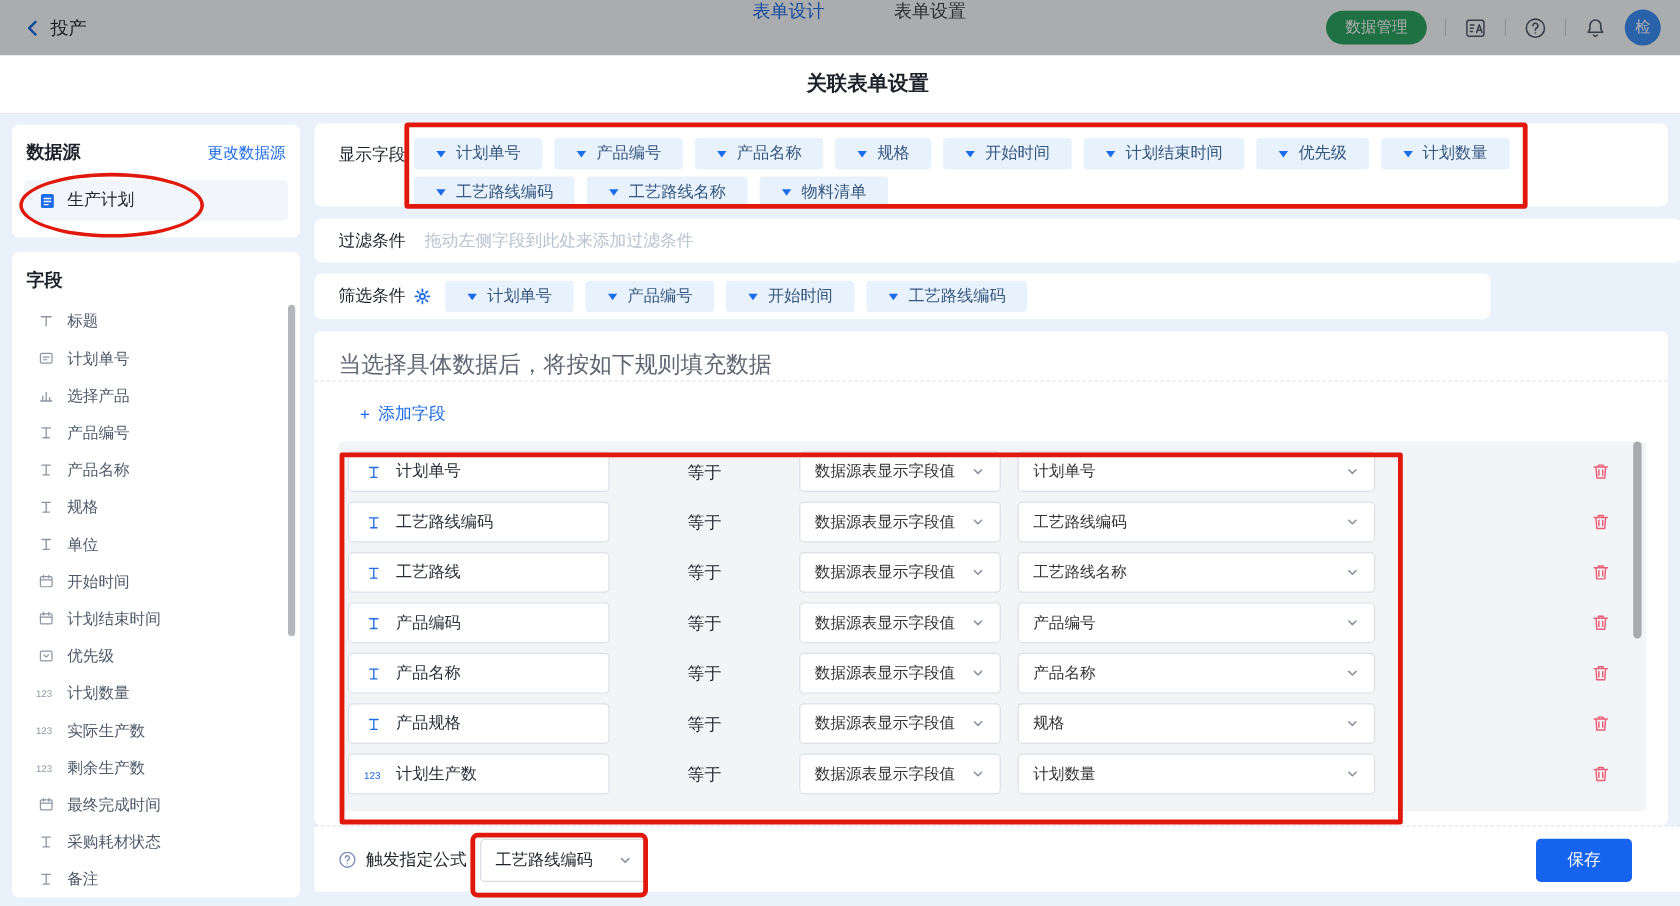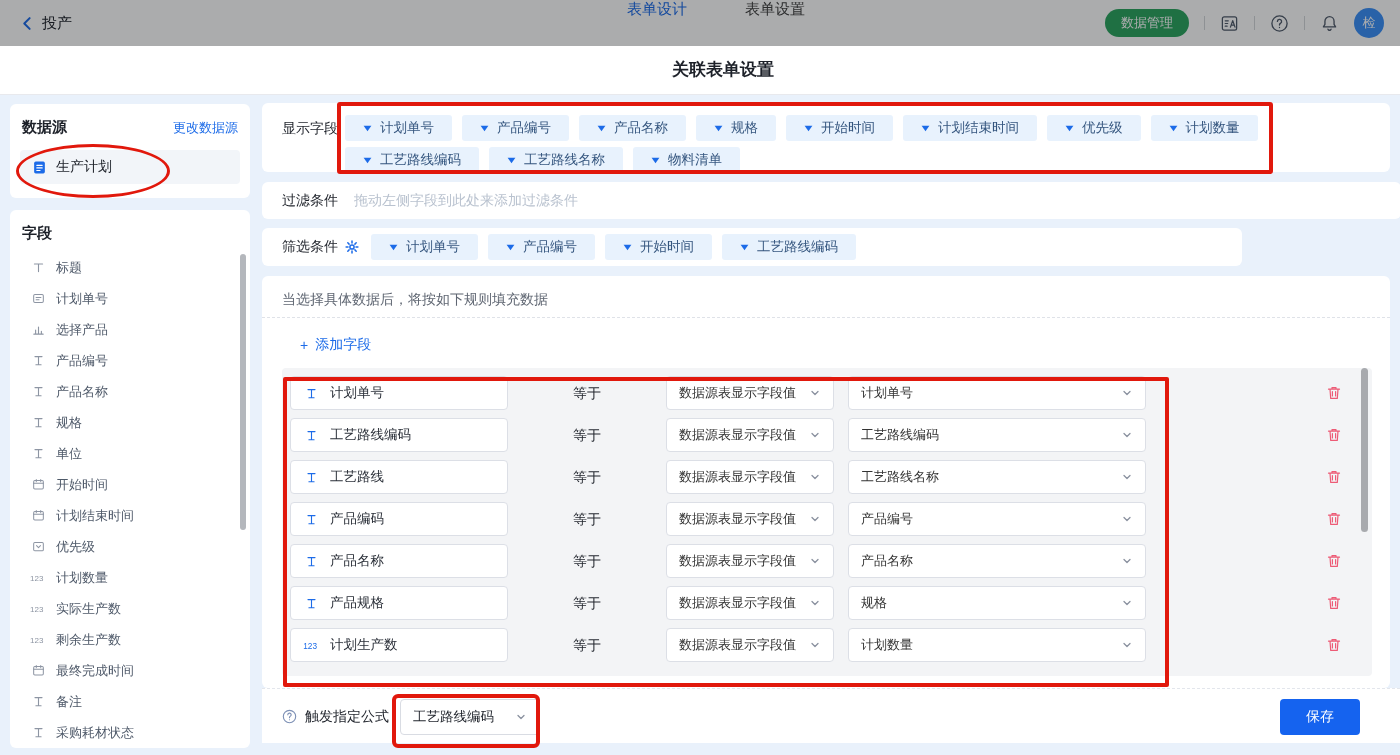--- a/index.html
+++ b/index.html
@@ -64,21 +64,21 @@
        gap:8px;padding:0 18px;font-size:13.5px;color:var(--tagtext,#35567f);cursor:pointer;white-space:nowrap;}
   .caret{color:var(--accent,#1c6be8);display:flex;margin-top:1px;}
 
   .card-filter{left:262px;top:182px;width:1139px;height:37px;display:flex;align-items:center;gap:16px;padding-left:20px;box-sizing:border-box;}
   .placeholder{font-size:14px;color:#b9c2cf;}
 
   .card-screen{left:262px;top:228px;width:980px;height:38px;display:flex;align-items:center;padding-left:20px;box-sizing:border-box;}
   .gear{color:var(--accent,#1c6be8);display:flex;margin:0 12px 0 7px;cursor:pointer;}
 
   .card-rules{left:262px;top:276px;width:1128px;height:412px;}
-  .hint{position:absolute;left:20px;top:15px;font-size:14px;color:#5f6672;}
+  .hint{position:absolute;left:20px;top:15px;font-size:19px;color:#5f6672;}
   .dash-divider{position:absolute;left:0;right:0;top:41px;border-top:1px dashed #dfe2e8;}
   .add-field{position:absolute;left:38px;top:60px;display:flex;align-items:center;gap:7px;
              color:var(--accent,#1c6be8);font-size:14px;cursor:pointer;}
   .rules-panel{position:absolute;left:20px;top:92px;width:1090px;height:308px;background:#f3f4f6;border-radius:4px;}
   .rule-row{position:relative;height:34px;margin:8px 0 0 0;}
   .rule-row:first-of-type{margin-top:12px;}
   .field-box{position:absolute;left:8px;top:0;width:218px;height:34px;background:#fff;border:1px solid #dcdfe6;
              border-radius:4px;box-sizing:border-box;display:flex;align-items:center;gap:10px;padding:0 12px;
              font-size:13.5px;color:#2a2f38;cursor:pointer;}
   .fb-icon{color:var(--accent,#1c6be8);display:flex;width:17px;justify-content:center;}
@@ -317,30 +317,30 @@
           </span>
           <span class="f-label">最终完成时间</span>
         </div>
 
         <div class="field-item">
           <span class="f-icon">
             <svg viewBox="0 0 14 14" width="13" height="13" fill="none" stroke="currentColor" stroke-width="1.2" stroke-linecap="round">
               <path d="M3.2 2.8h7.6M7 2.8v8.2M4.2 11.6h5.6"></path>
             </svg>
           </span>
-          <span class="f-label">备注</span>
+          <span class="f-label">采购耗材状态</span>
         </div>
 
         <div class="field-item">
           <span class="f-icon">
             <svg viewBox="0 0 14 14" width="13" height="13" fill="none" stroke="currentColor" stroke-width="1.2" stroke-linecap="round">
               <path d="M3.2 2.8h7.6M7 2.8v8.2M4.2 11.6h5.6"></path>
             </svg>
           </span>
-          <span class="f-label">采购耗材状态</span>
+          <span class="f-label">备注</span>
         </div>
       </div>
     <div class="scroll-thumb"></div>
   </section>
 
   <section class="card card-display">
     <div class="disp-label">
       <span class="row-label">显示字段</span>
       <span class="plus-gray">+</span>
     </div>

